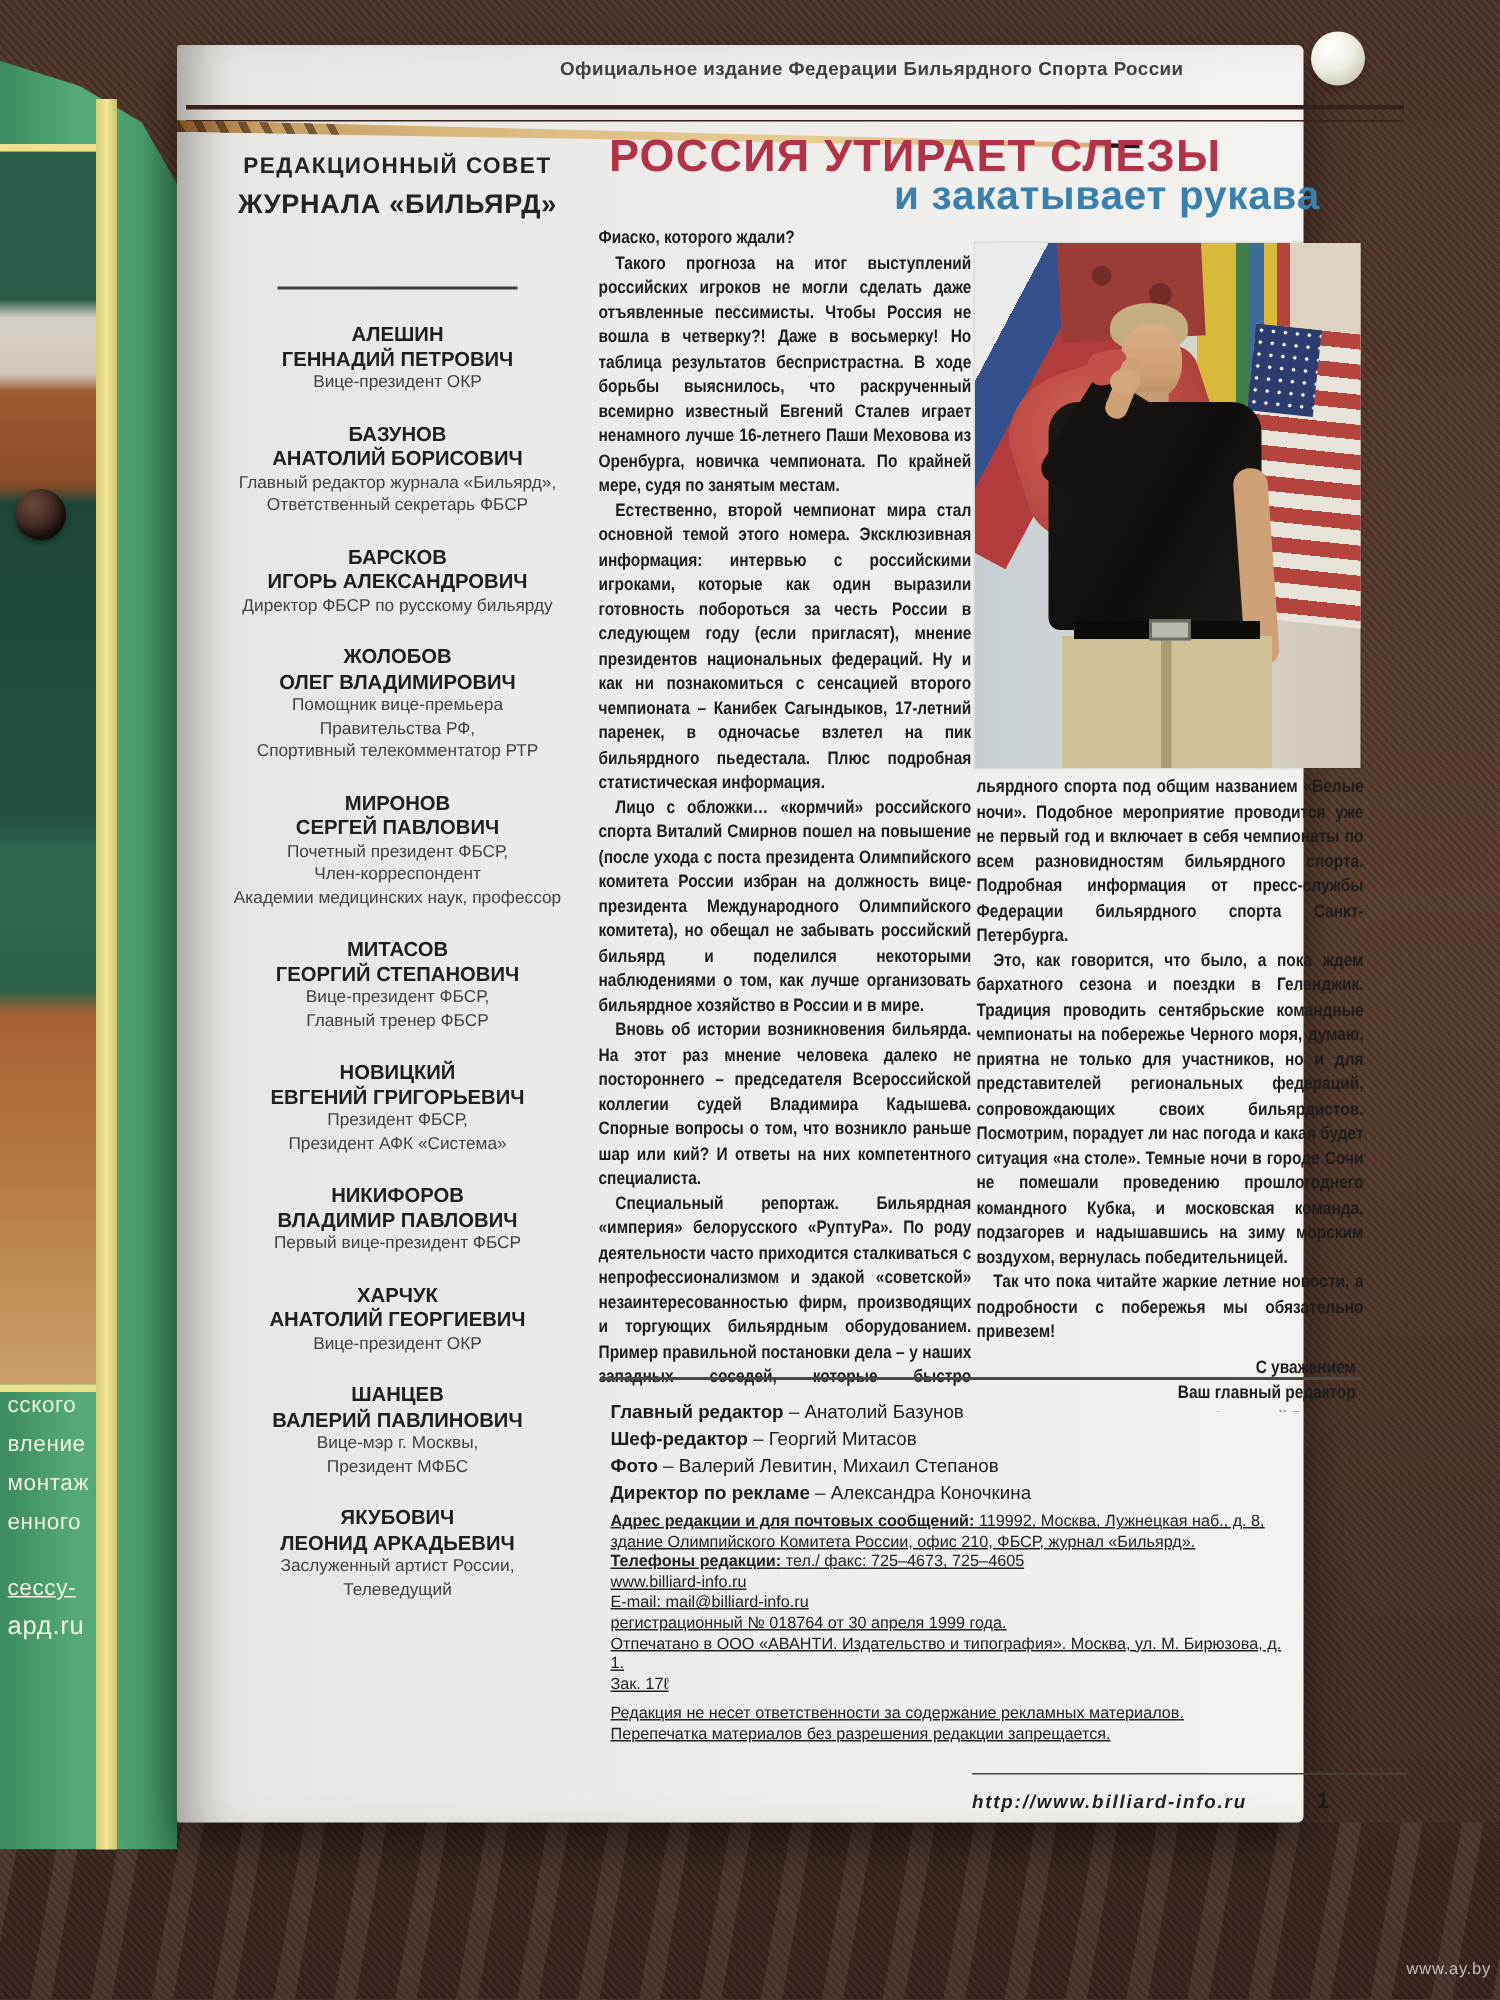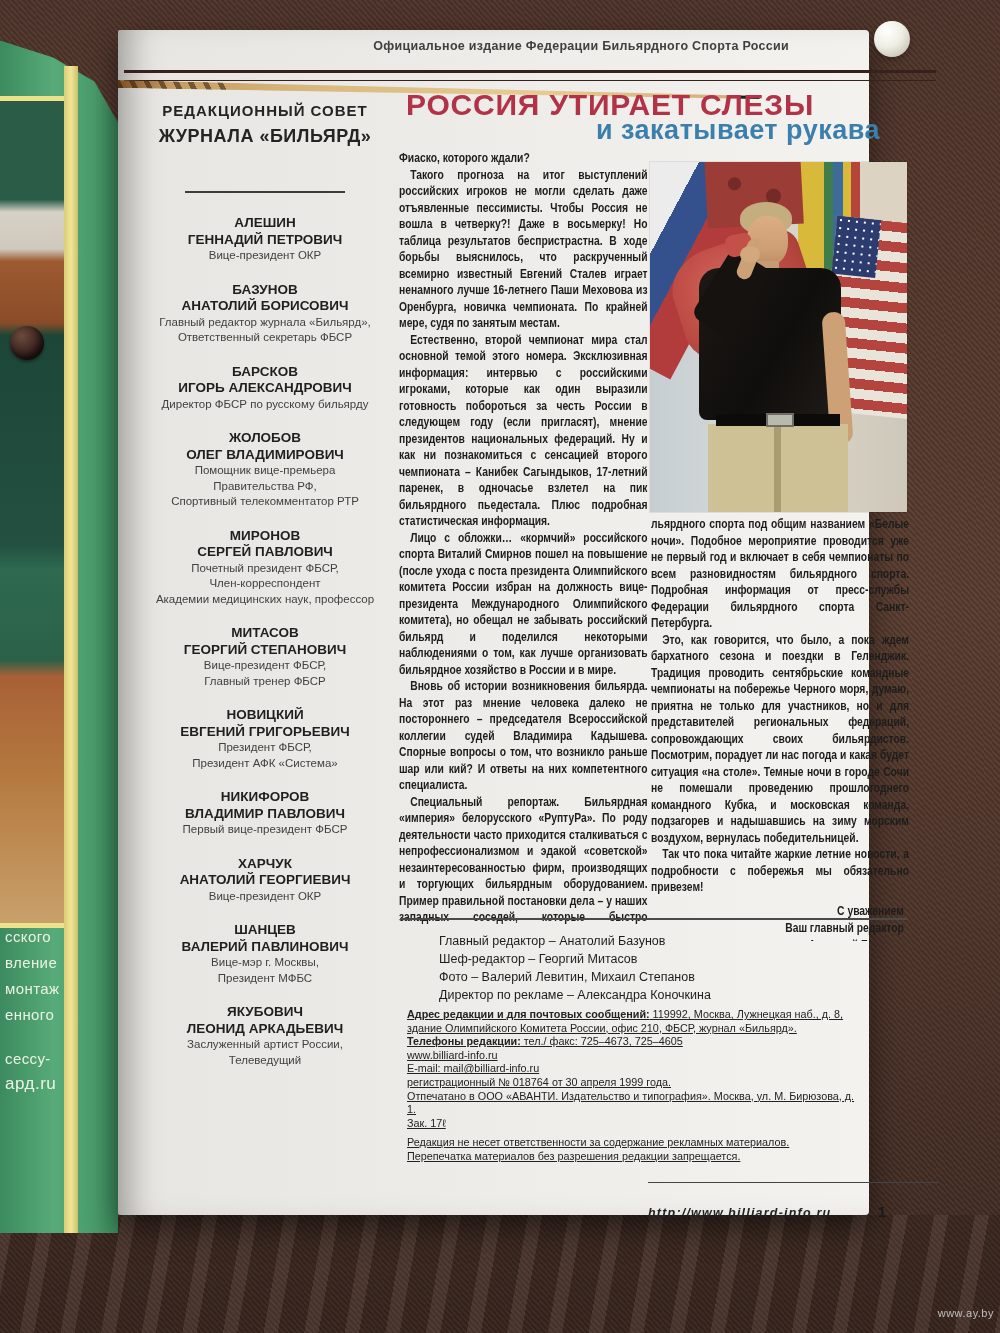--- a/index.html
+++ b/index.html
@@ -42,21 +42,21 @@
   }
   .photo-ball{
     position:absolute;left:10px;top:225px;width:34px;height:34px;border-radius:50%;
     background:radial-gradient(circle at 35% 30%, #6b4a3a 0%, #3a2320 55%, #1e100d 100%);
     box-shadow:inset -3px -4px 6px rgba(0,0,0,.6), 0 2px 3px rgba(0,0,0,.4);
   }
   .edge-text{
     position:absolute;left:5px;top:898px;width:110px;
     color:#ecf3e3;font-size:15px;line-height:26px;letter-spacing:.4px;
   }
-  .edge-text .gap{margin-top:18px;}
+  .edge-text .gap{margin-top:18px;text-decoration:underline;}
   .edge-url{
     position:absolute;left:5px;top:1048px;color:#eef5e6;font-size:17px;letter-spacing:.5px;
   }
   
   .page{
     position:absolute;left:118px;top:30px;width:751px;height:1185px;
     background:linear-gradient(90deg,#d9d8d3 0,#e7e6e2 35px,#eeede9 55%,#f3f2ef 100%);
     box-shadow:inset 28px 0 38px -24px rgba(0,0,0,.35), 0 12px 30px rgba(0,0,0,.5);
     border-radius:2px 4px 4px 2px;
   }
@@ -145,28 +145,28 @@
   .forearm{left:92px;top:76px;width:15px;height:42px;transform:rotate(22deg);background:#cda075;border-radius:7px;}
   .fist{left:90px;top:84px;width:20px;height:17px;border-radius:50%;background:#d3a87c;}
   .cloth-tip{left:76px;top:72px;width:26px;height:22px;transform:rotate(-12deg);border-radius:30%;background:#c3514a;}
   .armR{left:176px;top:150px;width:23px;height:132px;transform:rotate(-4deg);border-radius:11px;background:#cda075;}
   .belt{left:66px;top:252px;width:124px;height:12px;background:#0d0b0a;}
   .buckle{left:116px;top:251px;width:28px;height:14px;background:#b9b9ad;border:2px solid #6d6d63;box-sizing:border-box;}
   .pants{left:58px;top:262px;width:140px;height:88px;background:#cfc196;}
   .pants-shadow{left:124px;top:262px;width:7px;height:88px;background:rgba(120,110,70,.45);}
   
   .masthead{position:absolute;left:289px;top:902px;font-size:12.5px;line-height:18px;color:#1d1d1d;}
-  .mh-label{font-weight:400;margin-left:32px;}
+  .mh-label{font-weight:700;}
   .imprint{position:absolute;left:289px;top:978px;width:452px;font-size:10.8px;line-height:13.6px;color:#222;text-decoration:underline;}
   .imprint b{font-weight:700;}
   .imp-gap{height:6px;}
   
   .footer{
     position:absolute;left:530px;top:1152px;width:290px;
-    border-top:1.5px solid #444;padding-top:20px;
+    border-top:1.5px solid #444;padding-top:9px;
     display:flex;justify-content:space-between;align-items:baseline;
   }
   .footer-url{font-size:12.5px;font-weight:700;font-style:italic;letter-spacing:1.2px;color:#222;}
   .footer-page{font-size:15px;font-weight:700;color:#1a1a1a;padding-right:52px;}
   .watermark{position:absolute;right:6px;bottom:14px;font-size:11px;color:rgba(235,235,235,.75);letter-spacing:.5px;}
 </style>
 </head>
 <body>
 
 <div class="cloth-texture"></div>

